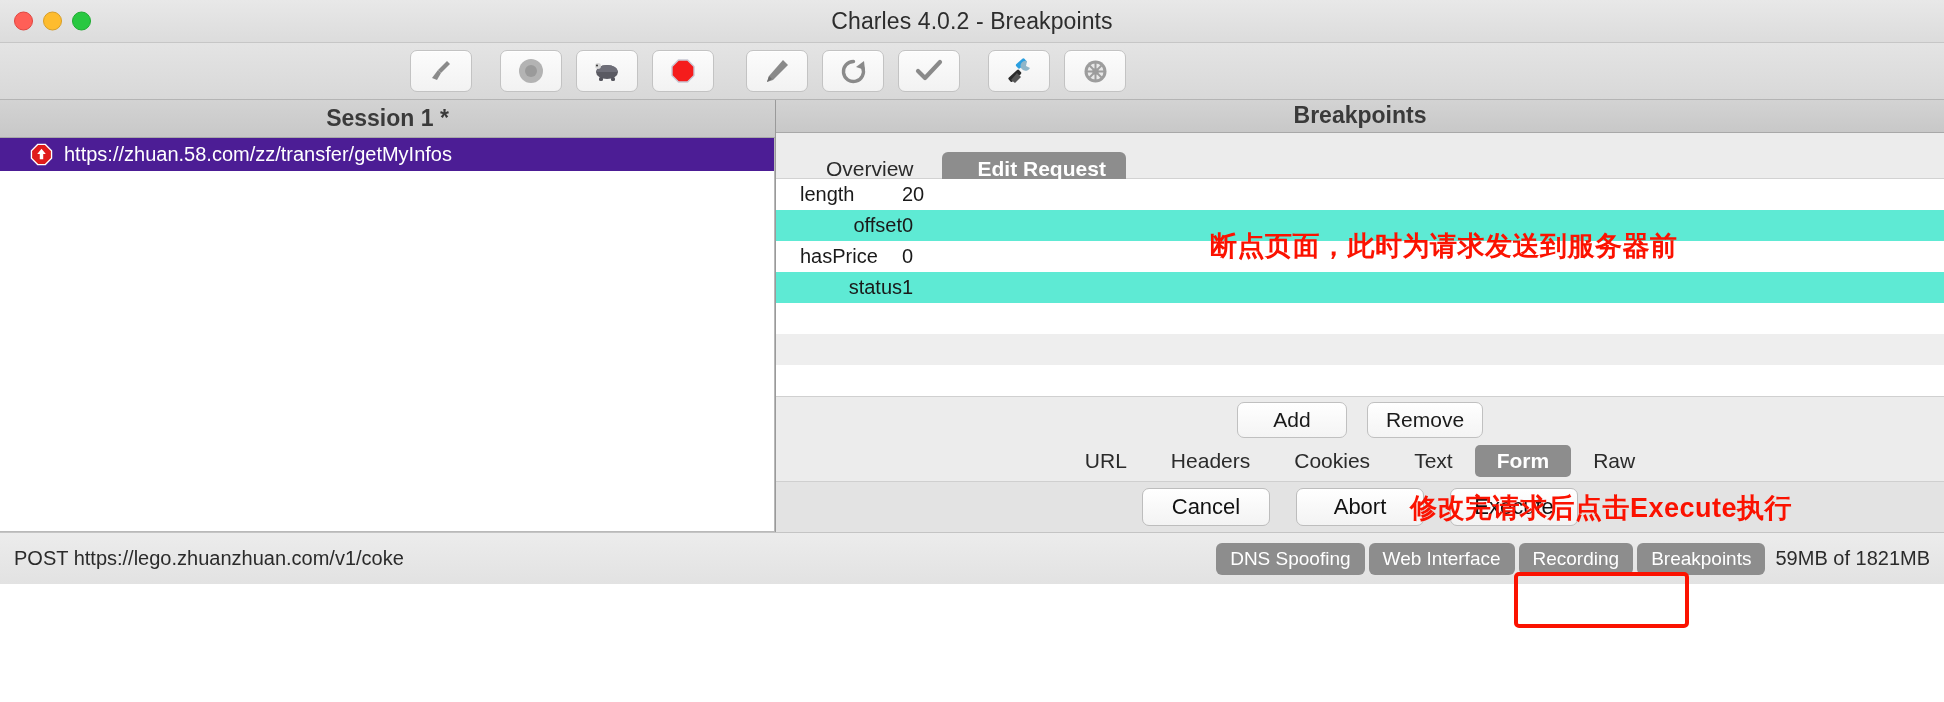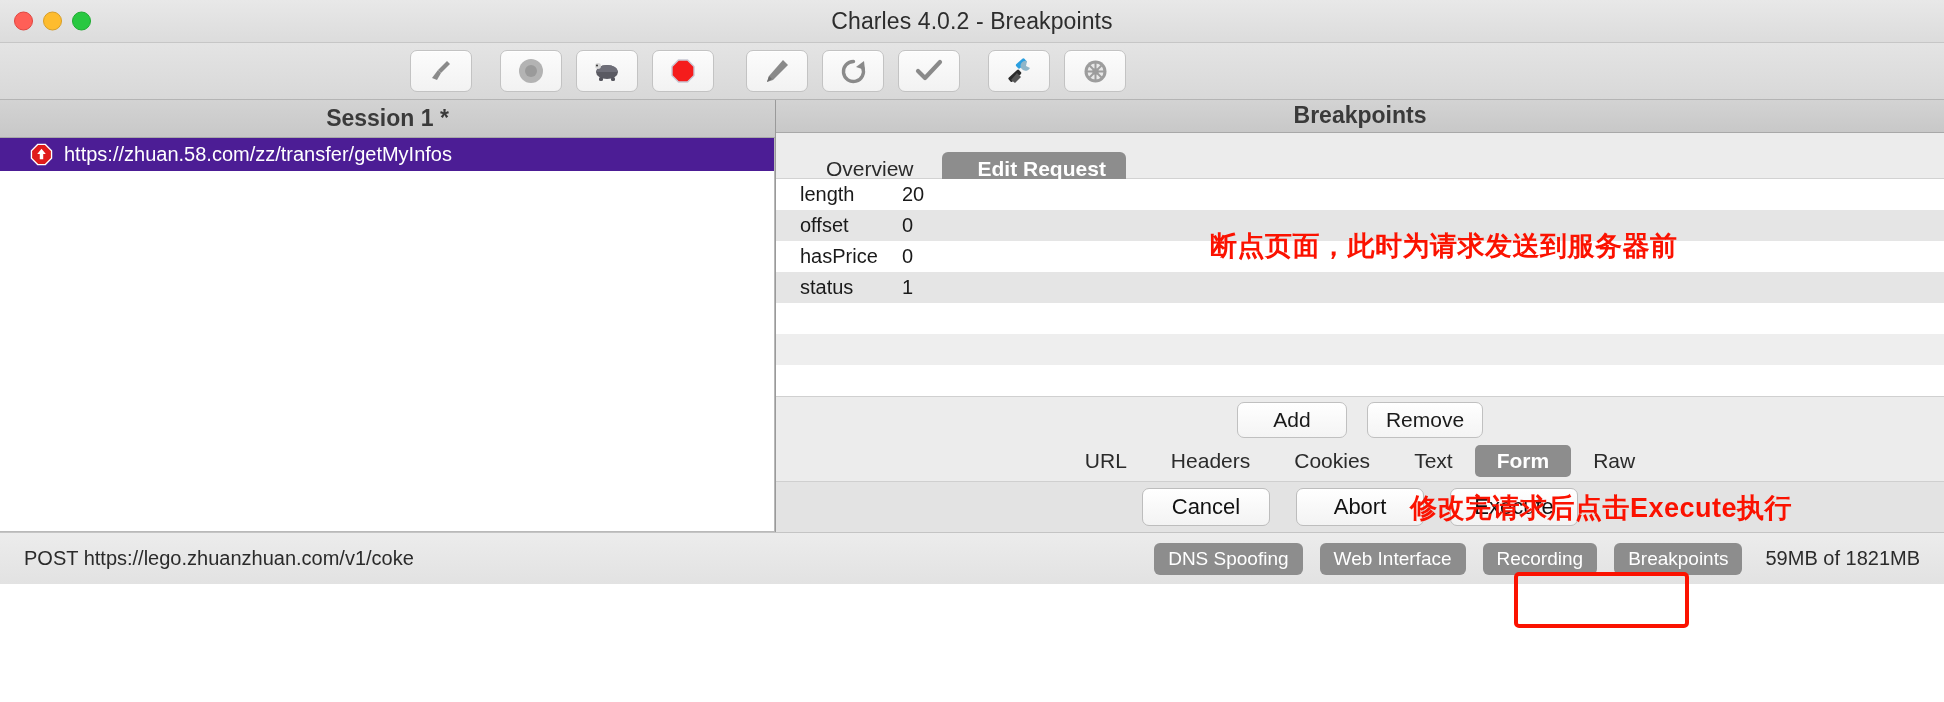--- a/index.html
+++ b/index.html
@@ -166,21 +166,21 @@
     border-bottom: 1px solid #d0d0d0;
   }
   .param-row {
     height: 31px;
     display: flex;
     align-items: center;
     font-size: 20px;
     color: #1a1a1a;
     box-sizing: border-box;
   }
-  .param-row.alt { background: #e5e5e5; }
+  .param-row.alt { background: #5eead4; text-align: right; }
   .param-key { width: 126px; padding-left: 24px; box-sizing: border-box; }
   .param-val { }
 
   .table-fill { background: #ffffff; }
   .fill-row { height: 31px; }
   .fill-row.alt { background: #eeeeee; }
 
   
   .addremove-row {
     display: flex;
@@ -278,32 +278,32 @@
   }
 
   
   .statusbar {
     height: 52px;
     background: linear-gradient(to bottom, #ececec 0%, #e2e2e2 100%);
     border-top: 1px solid #c4c4c4;
     display: flex;
     align-items: center;
     justify-content: space-between;
-    padding: 0 24px;
+    padding: 0 14px;
     box-sizing: border-box;
   }
   .status-left {
     font-size: 20px;
     color: #2b2b2b;
     white-space: nowrap;
   }
   .status-right {
     display: flex;
     align-items: center;
-    gap: 17px;
+    gap: 4px;
   }
   .status-chip {
     background: #8d8d8d;
     color: #ffffff;
     font-size: 19px;
     border-radius: 6px;
     padding: 5px 14px;
     white-space: nowrap;
   }
   .status-mem {

